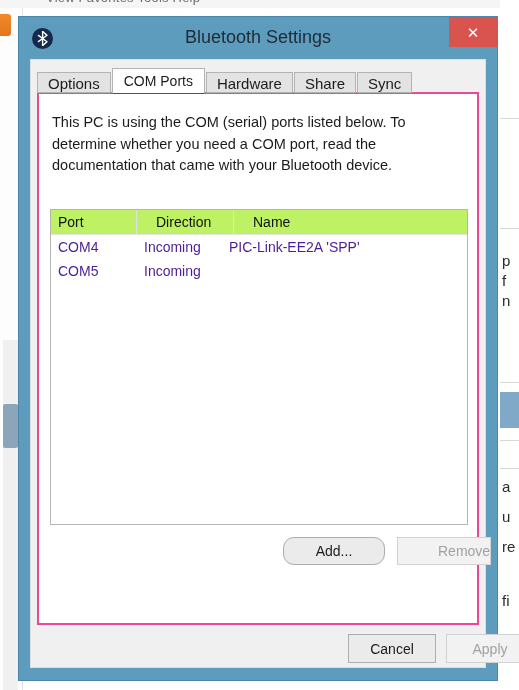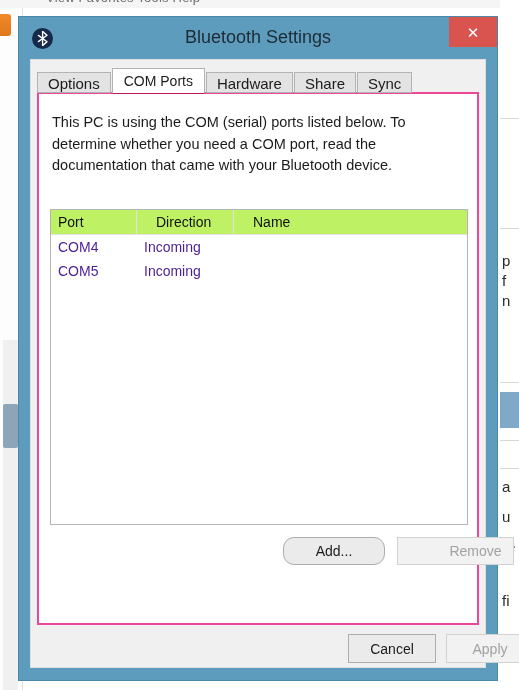--- a/index.html
+++ b/index.html
@@ -272,21 +272,21 @@
   }
 
   #btn-add {
     position: absolute;
     left: 244px; top: 443px;
     width: 102px; height: 28px; border-radius: 11px;
   }
   #btn-remove {
     position: absolute;
     left: 358px; top: 443px;
-    width: 117px; height: 28px; padding-left: 40px;
+    width: 94px; height: 28px; padding-left: 40px;
   }
 
   .dlg-footer-btn {
     position: absolute;
     top: 574px;
     width: 88px; height: 29px;
   }
   #btn-ok     { left: 219px; }
   #btn-cancel { left: 317px; }
   #btn-apply  { left: 415px; }
@@ -355,20 +355,21 @@
       <div class="listview">
         <div class="lv-header">
           <div class="lv-th col-port">Port</div>
           <div class="lv-th col-dir">Direction</div>
           <div class="lv-th col-name">Name</div>
         </div>
 
         <div class="lv-row">
           <div class="lv-td col-port">COM4</div>
           <div class="lv-td col-dir">Incoming</div>
+          <div class="lv-td col-name">PIC-Link-EE2A 'SPP'</div>
         </div>
 
         <div class="lv-row">
           <div class="lv-td col-port">COM5</div>
           <div class="lv-td col-dir">Incoming</div>
         </div>
       </div>
 
       <button id="btn-add" class="btn">Add...</button>
       <button id="btn-remove" class="btn disabled" disabled="">Remove</button>

